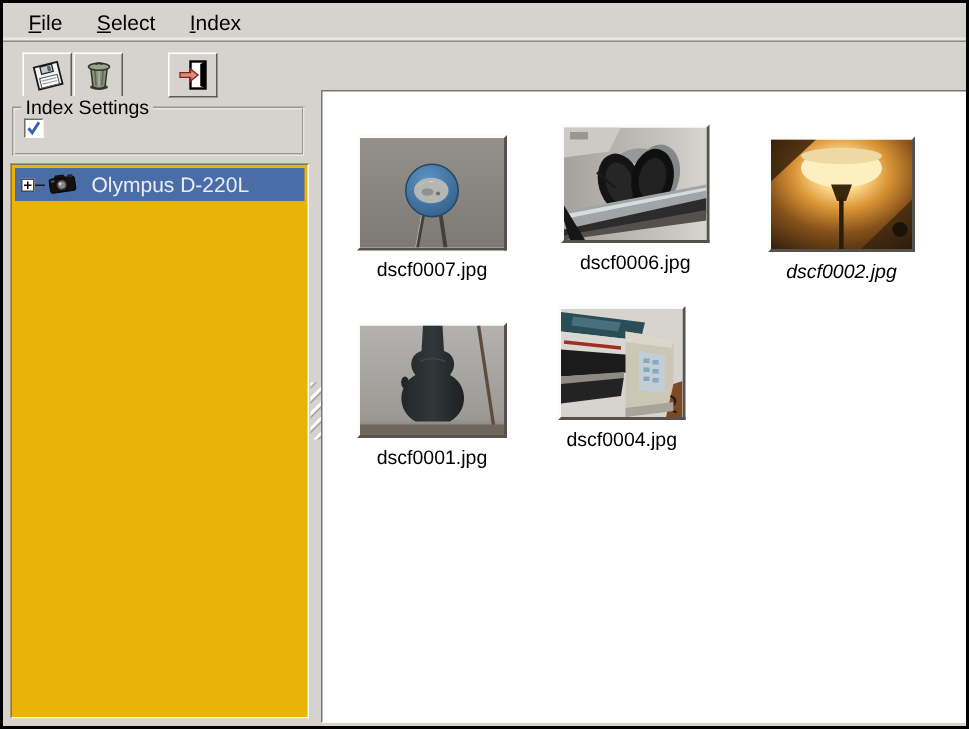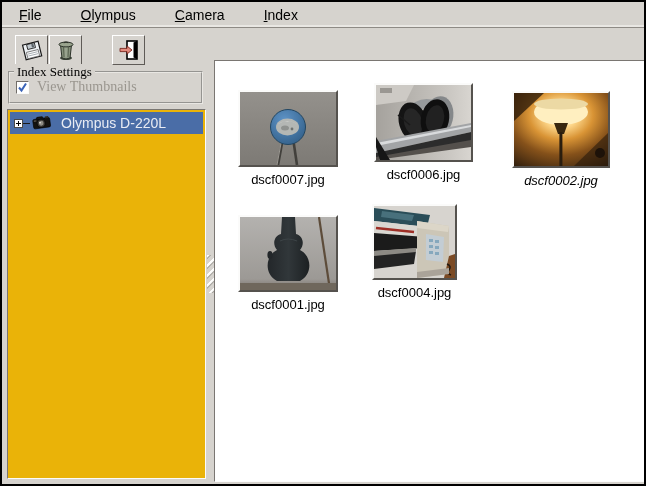--- a/index.html
+++ b/index.html
@@ -5,33 +5,33 @@
   * { margin:0; padding:0; box-sizing:border-box; }
   html,body { width:646px; height:486px; }
   body { font-family:"Liberation Sans", sans-serif; font-size:14px; color:#000; }
 
   .window { position:relative; width:646px; height:486px; background:#d6d3ce;
             border:2px solid #000; overflow:hidden; }
 
   
   .menubar { position:absolute; left:0; top:0; right:0; height:26px;
              display:flex; align-items:center; padding-left:8px;
-             border-bottom:1px solid #8e8a85; box-shadow:inset 0 -2px 0 #e9e7e3;gap:16px; }
+             border-bottom:1px solid #8e8a85; box-shadow:inset 0 -2px 0 #e9e7e3; }
   .menu-item { display:inline-block; padding:3px 9px; margin-right:5px; cursor:default; }
   .menu-item::first-letter { text-decoration:underline; }
 
   
   .tbtn { position:absolute; width:33px; height:30px; background:#d6d3ce;
           border:1px solid; border-color:#ffffff #5f5b57 #5f5b57 #ffffff;
           display:flex; align-items:center; justify-content:center; }
   .tbtn svg { display:block; }
 
   
   .index-frame { position:absolute; left:6px; top:69px; width:195px; height:33px;
-                 border:2px groove #e9e7e3;font-family:Liberation Serif, serif; }
+                 border:2px groove #e9e7e3; }
   .frame-label { position:absolute; left:4px; top:-9px; background:#d6d3ce;
                  padding:0 3px; font-size:13px; white-space:nowrap; }
   .check-row { position:absolute; left:6px; top:6px; display:flex; align-items:center; }
   .checkbox { width:13px; height:13px; background:#fff; border:1px solid;
               border-color:#716d69 #fbfbfa #fbfbfa #716d69; position:relative; }
   .checkbox svg { position:absolute; left:0; top:0; }
   .check-label { margin-left:8px; color:#9a968f; font-size:14px; }
 
   .tree-panel { position:absolute; left:5px; top:107px; width:199px; height:370px;
                 background:#eab308; border:1px solid;
@@ -62,22 +62,21 @@
                font-size:0; line-height:0; }
   .thumb-label { margin-top:5px; font-size:13px; color:#000; white-space:nowrap; }
 </style>
 </head>
 <body>
 
 <div class="window">
 
   <div class="menubar">
     <span class="menu-item">File</span>
-    <span class="menu-item">Olympus</span>
-    <span class="menu-item">Camera</span>
+    <span class="menu-item">Select</span>
     <span class="menu-item">Index</span>
   </div>
 
   <div class="tbtn" style="left:13px; top:33px;">
     <span>
       <svg width="24" height="24" viewBox="0 0 24 24">
         <g transform="rotate(-14 12 12)">
           <rect x="4" y="5" width="16" height="15" fill="#eef2f5" stroke="#1a1a1a" stroke-width="1.2"></rect>
           <rect x="8" y="5.5" width="8" height="5" fill="#c2cad0" stroke="#1a1a1a" stroke-width="0.8"></rect>
           <rect x="12.6" y="6.3" width="2.2" height="3.4" fill="#5a6268"></rect>
@@ -114,21 +113,20 @@
   </div>
 
   <div class="index-frame">
     <span class="frame-label">Index Settings</span>
     <div class="check-row">
       <span class="checkbox">
         <svg width="11" height="11" viewBox="0 0 11 11">
           <path d="M2 5.5 L4.5 8.5 L9 1.5" fill="none" stroke="#3a63b8" stroke-width="2"></path>
         </svg>
       </span>
-      <span class="check-label">View Thumbnails</span>
     </div>
   </div>
 
   <div class="tree-panel">
     <div class="tree-row">
       <span class="expander"></span>
       <span class="tree-line"></span>
       <span class="cam-icon">
         <svg width="21" height="16" viewBox="0 0 21 16">
           <g transform="rotate(-8 10 8)">

